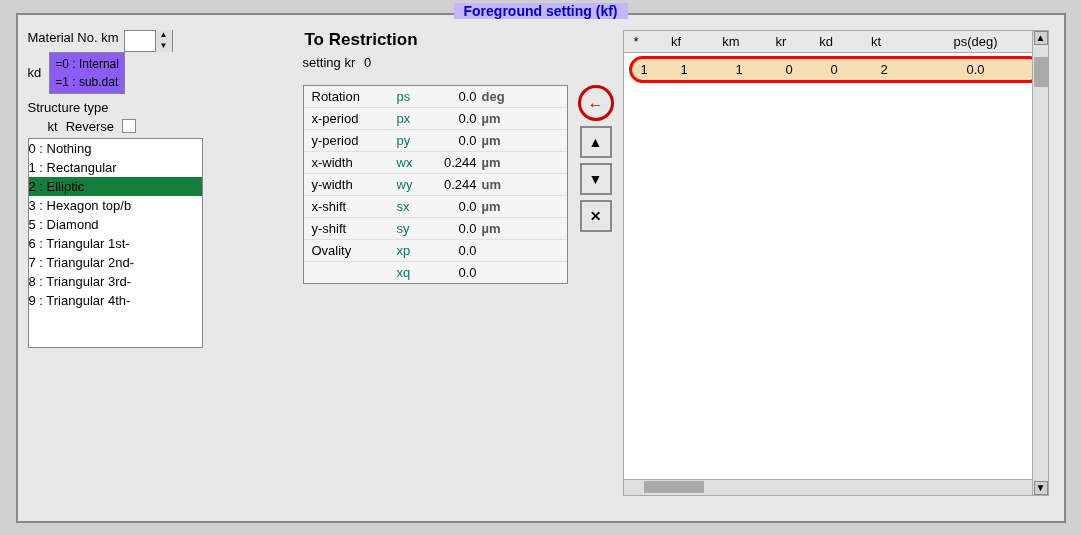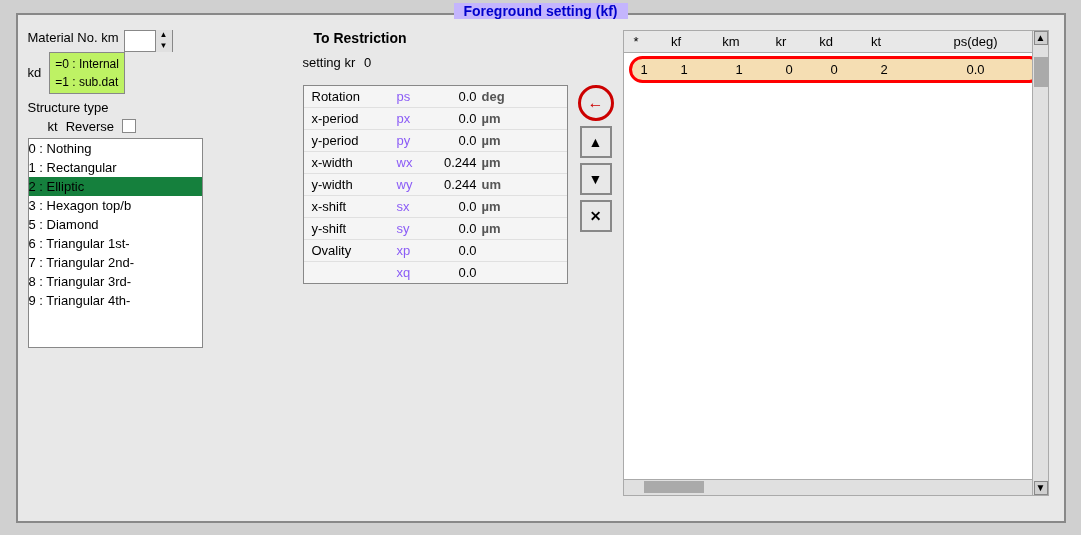--- a/index.html
+++ b/index.html
@@ -104,21 +104,21 @@
       display: flex;
       align-items: center;
       gap: 8px;
     }
 
     .kd-label {
       font-size: 13px;
     }
 
     .kd-options {
-      background: #bef264;
+      background: #8b5cf6;
       border: 1px solid #888;
       padding: 2px 5px;
       font-size: 12px;
       line-height: 1.5;
     }
 
     .structure-type {
       margin-top: 6px;
     }
 
@@ -159,22 +159,22 @@
       padding: 2px 0;
       font-size: 13px;
       cursor: pointer;
       white-space: nowrap;
     }
     .structure-list-item.selected { background: #15803d; }
 
     .to-restriction {
       position: absolute;
       top: 15px;
-      left: 296px;
-      font-size: 14px;
+      left: 287px;
+      font-size: 17px;
       font-weight: bold;
     }
 
     .setting-kr-row {
       position: absolute;
       top: 40px;
       left: 285px;
       font-size: 13px;
     }
 
@@ -198,21 +198,21 @@
     .param-row:last-child { border-bottom: none; }
 
     .param-name {
       width: 85px;
       font-size: 13px;
     }
 
     .param-short {
       width: 25px;
       font-size: 13px;
-      color: #8b5cf6;
+      color: #0f766e;
     }
 
     .param-value {
       width: 55px;
       font-size: 13px;
       text-align: right;
     }
 
     .param-unit {
       width: 30px;

